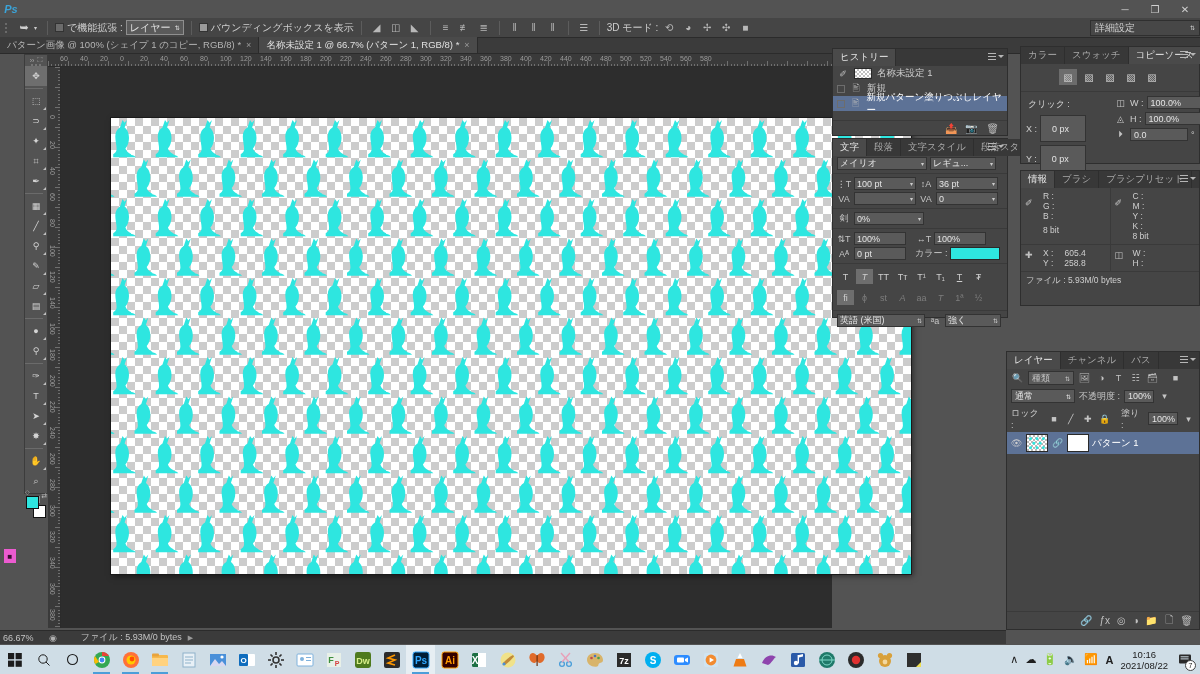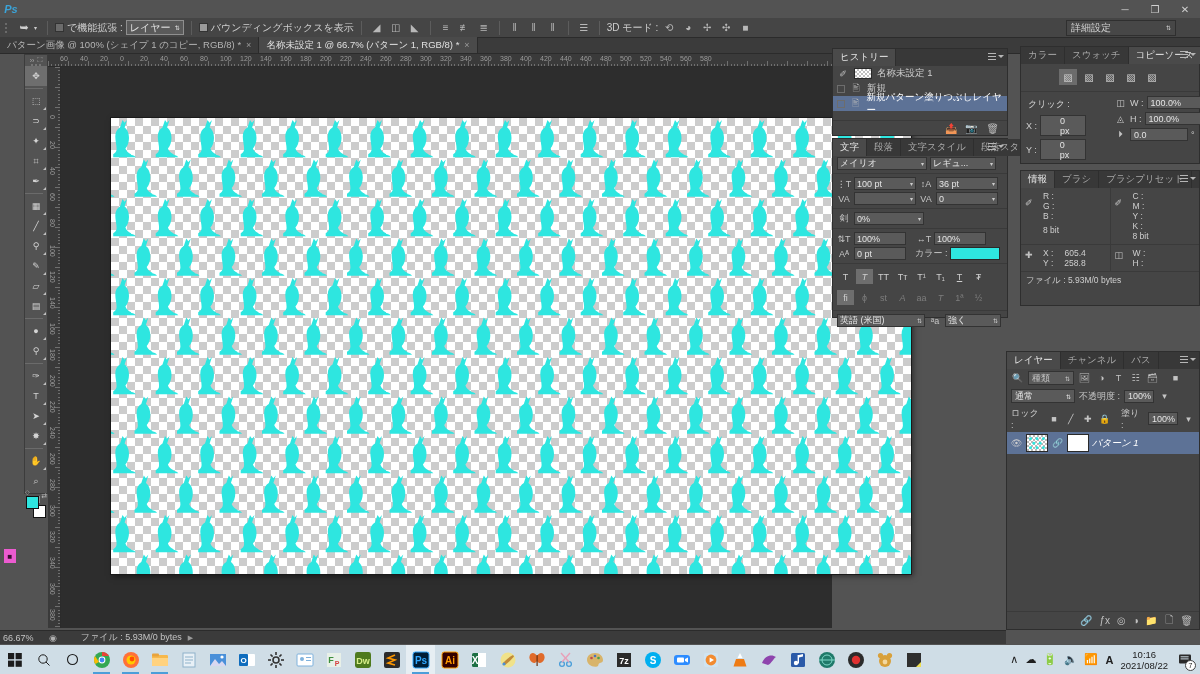--- a/index.html
+++ b/index.html
@@ -49,21 +49,21 @@
   .opt-chk { width:9px; height:9px; background:#6b6b6b; border:1px solid #333; display:inline-block; }
   .opt-chk.on { background:#9a9a9a; }
   .opt-select {
     background:#5a5a5a; border:1px solid #2f2f2f; height:15px; min-width:50px;
     display:flex; align-items:center; justify-content:space-between; padding:0 3px;
     font-size:10px; color:#e2e2e2;
   }
   .opt-select.hl { border-color:#8f8f8f; }
   .align-btn { width:16px; height:16px; display:flex; align-items:center; justify-content:center;
     color:#b8b8b8; font-size:10px; }
-  .opt-right { position:absolute; right:24px; display:flex; align-items:center; gap:4px;padding-left:23px; }
+  .opt-right { position:absolute; right:0; display:flex; align-items:center; gap:4px;padding-left:23px; }
   .workspace-sel {
     background:#474747; border:1px solid #2f2f2f; height:16px; width:110px;
     display:flex; align-items:center; justify-content:space-between; padding:0 4px;
     font-size:10px; color:#d2d2d2;
   }
 
   
   .doctabs {
     position:absolute; left:0; top:38px; width:1200px; height:16px;
     background:#3b3b3b; display:flex; align-items:flex-end; border-bottom:1px solid #2b2b2b;
@@ -207,22 +207,22 @@
   .info-file { border-top:1px solid #3a3a3a; padding:3px 5px; font-size:8.5px; color:#cfcfcf; }
   .info-hint { border-top:1px solid #3a3a3a; padding:3px 5px; font-size:8.5px;
      line-height:11px; color:#c6c6c6; }
 
   
   .cs-icons { display:flex; gap:3px; justify-content:center; padding:5px 0 6px; }
   .cs-ico { width:18px; height:16px; display:flex; align-items:center; justify-content:center;
      font-size:10px; color:#cccccc; }
   .cs-ico.on { background:#6c6c6c; }
   .cs-body { border-top:1px solid #3a3a3a; padding:4px 5px; display:flex; gap:6px; }
-  .cs-field { background:#5a5a5a; border:1px solid #333; height:21px; width:46px;
-      display:flex; align-items:center; padding:0 19px; font-size:9px; color:#e4e4e4; }
+  .cs-field { background:#5a5a5a; border:1px solid #333; height:27px; width:46px;
+      display:flex; align-items:center; padding:0 11px; font-size:9px; color:#e4e4e4; }
   .cs-fieldw { background:#5a5a5a; border:1px solid #333; height:13px; width:58px;
       display:flex; align-items:center; padding:0 3px; font-size:9px; color:#e4e4e4; }
   .cs-lab { font-size:9px; color:#cfcfcf; white-space:nowrap; }
 
   
   .ly-row { display:flex; align-items:center; gap:4px; padding:2px 4px; }
   .ly-filter { background:#5a5a5a; border:1px solid #333; height:14px; width:46px;
      display:flex; align-items:center; justify-content:space-between; padding:0 3px; font-size:9px; }
   .ly-ico { width:13px; height:13px; display:flex; align-items:center; justify-content:center;
      font-size:9px; color:#c4c4c4; }
@@ -233,21 +233,21 @@
   .ly-item { height:22px; display:flex; align-items:center; gap:3px; padding:0 3px; background:#5d7296; }
   .ly-thumb {
     width:22px; height:18px; border:1px solid #2a2a2a;
     background-image:
       linear-gradient(45deg, #b8b8b8 25%, transparent 25%, transparent 75%, #b8b8b8 75%),
       linear-gradient(45deg, #b8b8b8 25%, transparent 25%, transparent 75%, #b8b8b8 75%);
     background-color:#fff; background-size:4px 4px; background-position:0 0,2px 2px;
     position:relative; overflow:hidden;
   }
   .ly-mask { width:22px; height:18px; background:#fff; border:1px solid #2a2a2a; }
-  .ly-name { font-size:9.5px; color:#fff;font-style:italic; }
+  .ly-name { font-size:9.5px; color:#fff; }
   .ly-eye { width:13px; text-align:center; font-size:9px; color:#cfcfcf; }
   .ly-footer { position:absolute; left:0; bottom:0; width:100%; height:18px;
      background:#454545; border-top:1px solid #3a3a3a;
      display:flex; align-items:center; justify-content:flex-end; gap:7px; padding-right:6px; }
 
   
   .taskbar {
     position:absolute; left:0; top:645px; width:1200px; height:29px;
     background:#cfdde6; display:flex; align-items:center;
   }

